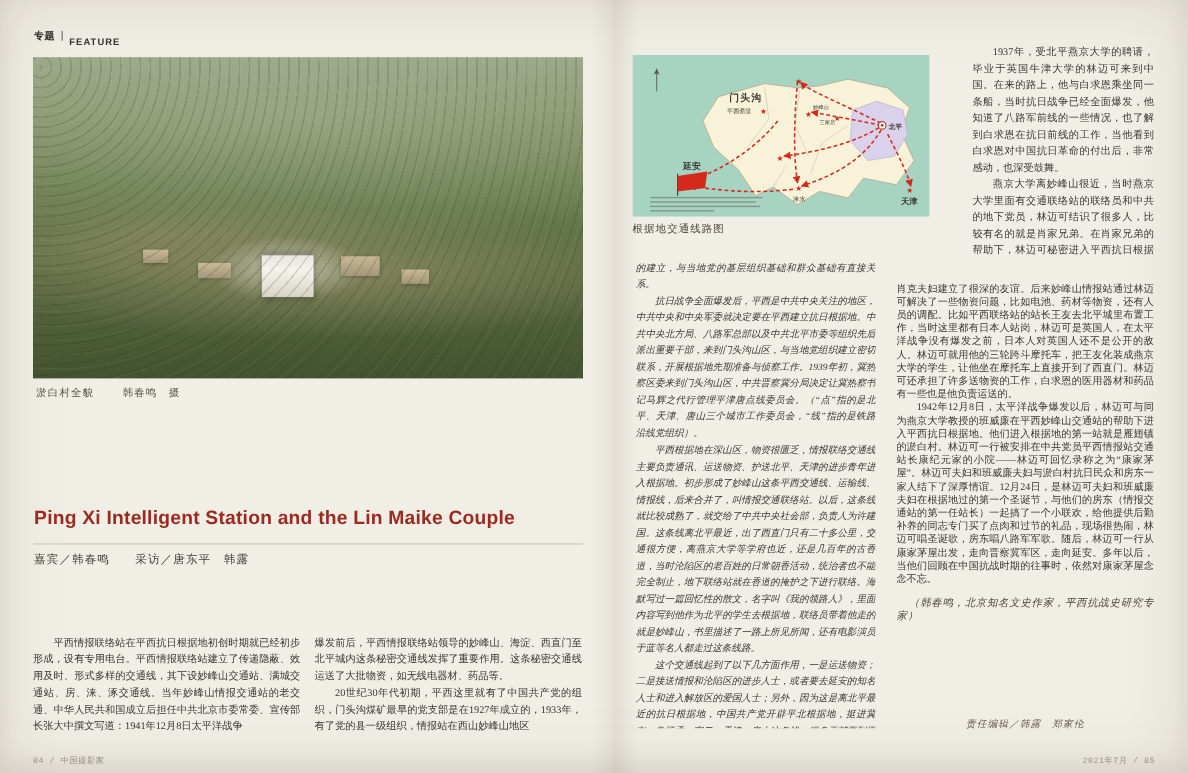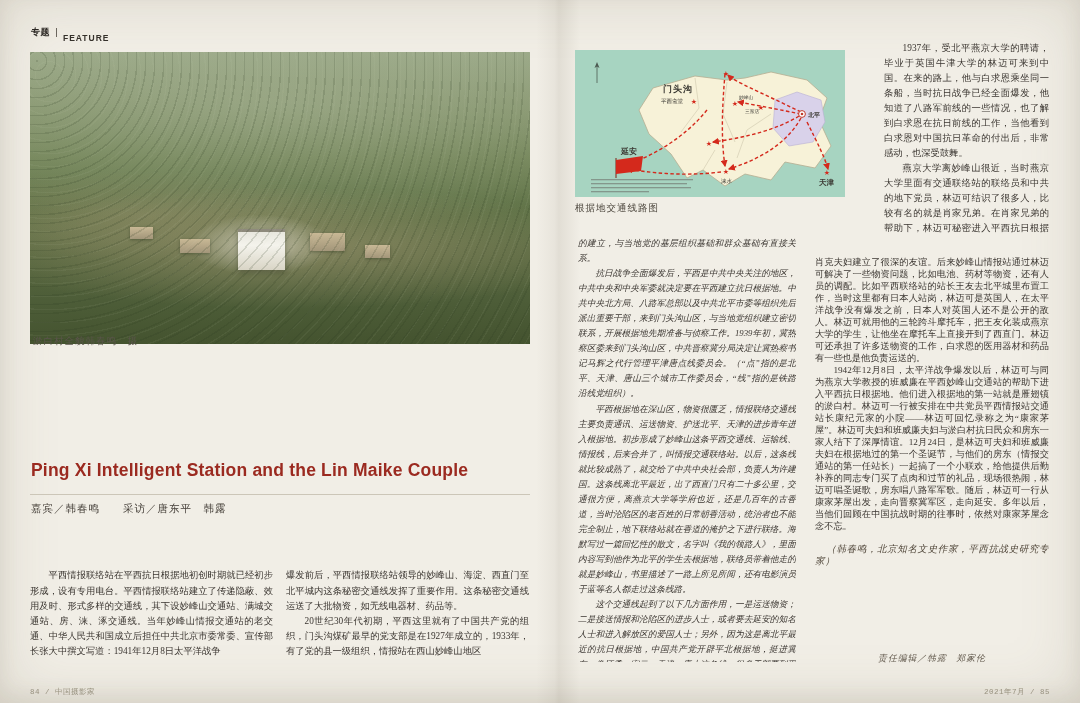--- a/index.html
+++ b/index.html
@@ -32,34 +32,34 @@
       repeating-radial-gradient(circle at 7px 9px, rgba(40,55,30,.30) 0 1.5px, rgba(0,0,0,0) 1.5px 9px),
       repeating-radial-gradient(circle at 19px 23px, rgba(210,215,190,.12) 0 1.2px, rgba(0,0,0,0) 1.2px 13px);}
   .bldg{position:absolute;left:41.5%;top:60.5%;width:9.5%;height:13%;
     background:linear-gradient(180deg,#e8e7de 0%,#f4f3ec 35%,#d9d5c6 100%);
     border-top:3px solid #8e8a7c;box-shadow:0 2px 6px rgba(40,45,25,.45);}
   .hut{position:absolute;background:linear-gradient(180deg,#c8b895,#a3967a);box-shadow:0 1px 3px rgba(30,40,20,.4);}
   .hut.h1{left:30%;top:64%;width:6%;height:5%;}
   .hut.h2{left:56%;top:62%;width:7%;height:6%;}
   .hut.h3{left:67%;top:66%;width:5%;height:4.5%;}
   .hut.h4{left:20%;top:60%;width:4.5%;height:4%;}
-  .caption-row{position:absolute;left:33px;top:335px;font-size:9.5px;color:#5a544b;display:flex;letter-spacing:1px;}
+  .caption-row{position:absolute;left:33px;top:351px;font-size:9.5px;color:#5a544b;display:flex;gap:26px;letter-spacing:1px;}
   
   .title{position:absolute;left:29px;top:405px;font-size:38px;font-weight:900;color:#9b2a20;
     letter-spacing:2px;text-shadow:.6px .6px 0 rgba(130,30,20,.35);}
   .title-en{position:absolute;left:31px;top:460px;font-family:"Liberation Sans","DejaVu Sans",sans-serif;
     font-size:17.5px;font-weight:bold;color:#9b2a20;letter-spacing:.2px;}
   .rule{position:absolute;left:30px;top:494px;width:500px;height:1px;background:#ccc6b8;}
   .credits{position:absolute;left:31px;top:502px;font-size:10.5px;color:#46403a;letter-spacing:1px;}
   .credits-en{position:absolute;left:31px;top:519px;font-family:"Liberation Sans","DejaVu Sans",sans-serif;
     font-size:9px;color:#7b7268;}
   
   .col p{margin:0;text-align:justify;}
   .col p.indent{text-indent:2em;}
-  .cols-left{position:absolute;left:30px;top:563px;width:500px;height:102px;display:flex;gap:13px;overflow:hidden;align-items:center;}
+  .cols-left{position:absolute;left:30px;top:578px;width:500px;height:102px;display:flex;gap:13px;overflow:hidden;}
   .cols-left .col{width:243px;font-size:9.3px;line-height:15.2px;color:#3a3530;overflow:hidden;}
   .rp-colA{position:absolute;left:884px;top:41px;width:165px;height:195px;font-size:9.3px;line-height:15px;overflow:hidden;}
   .rp-colB{position:absolute;left:578px;top:236px;width:218px;height:426px;font-size:8.7px;line-height:15.05px;overflow:hidden;font-style:italic;}
   .rp-colC{position:absolute;left:815px;top:236px;width:234px;height:408px;font-size:9.2px;line-height:12px;overflow:hidden;margin-top:20px;}
   .attribution{margin-top:11px !important;font-size:9.5px;color:#51473a;font-style:italic;text-indent:1.2em;letter-spacing:.5px;}
   .editor-line{position:absolute;left:815px;width:234px;top:653px;text-align:center;font-size:8.8px;font-style:italic;color:#5f564a;letter-spacing:1px;}
   .folio{position:absolute;top:687px;font-size:7.5px;color:#97917f;letter-spacing:.5px;font-family:Liberation Mono, monospace;}
   .folio.left{left:30px;}
   .folio.right{right:30px;text-align:left;}
   

